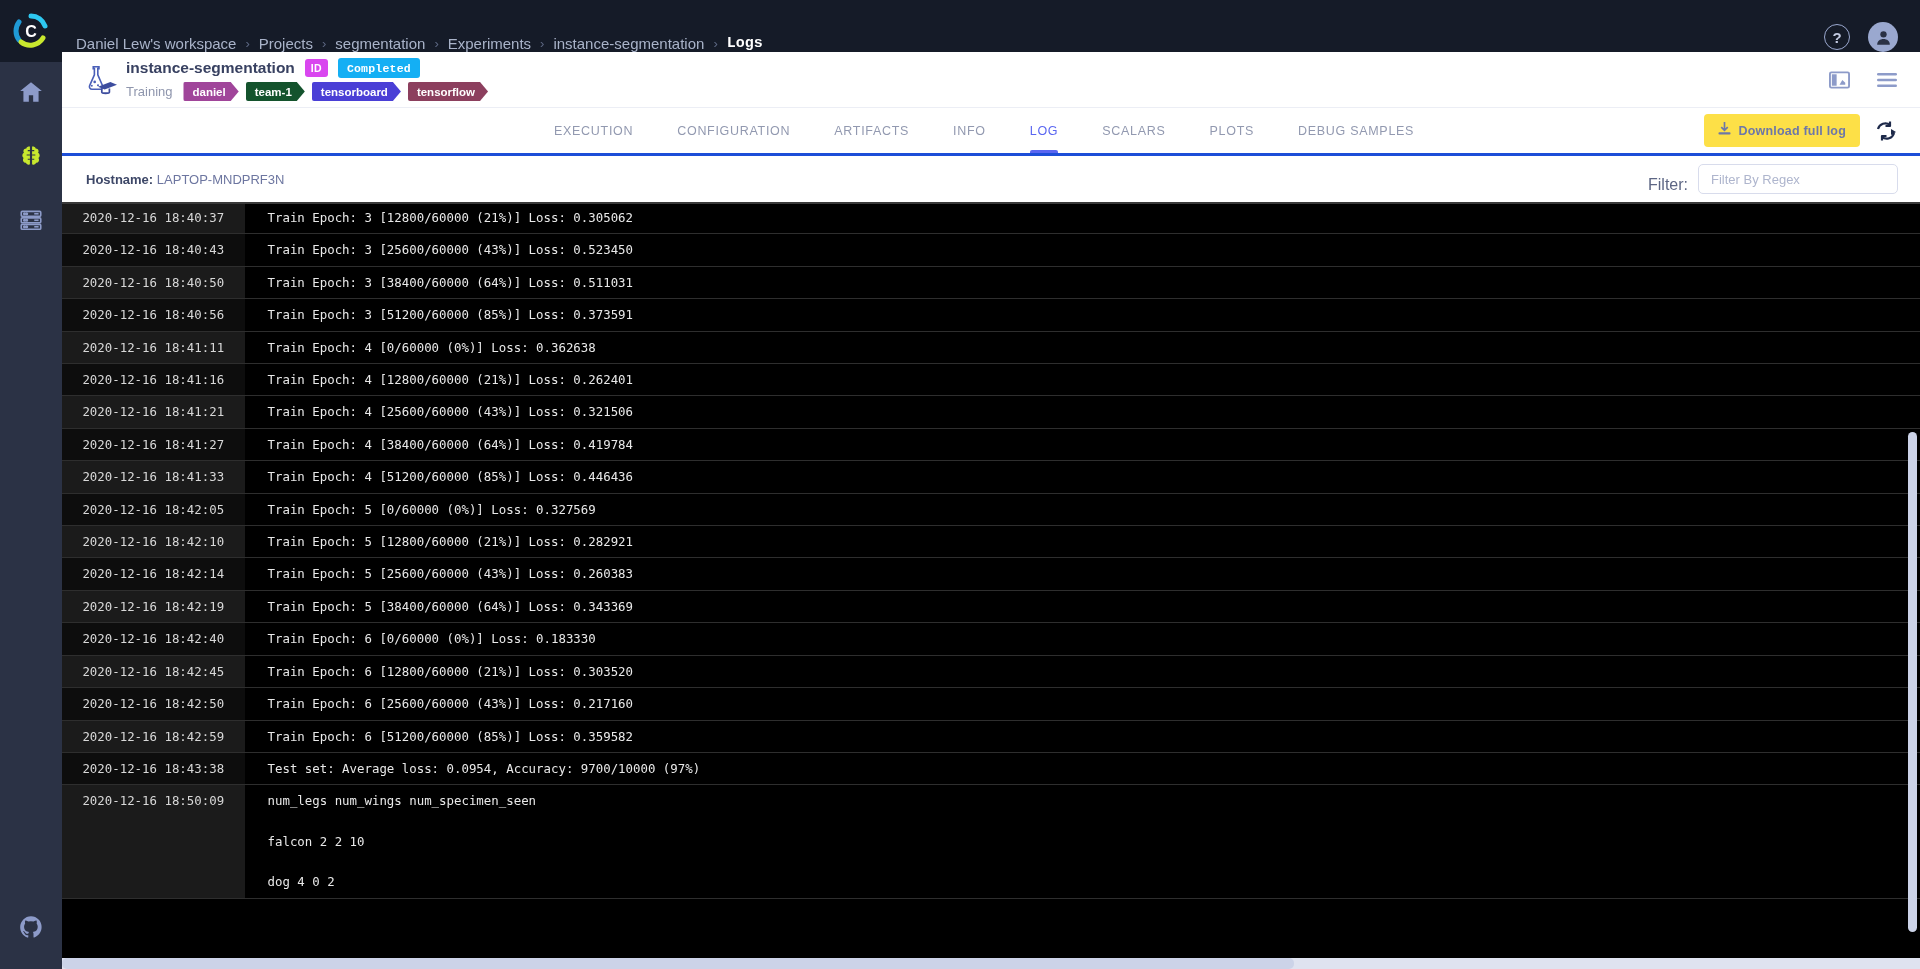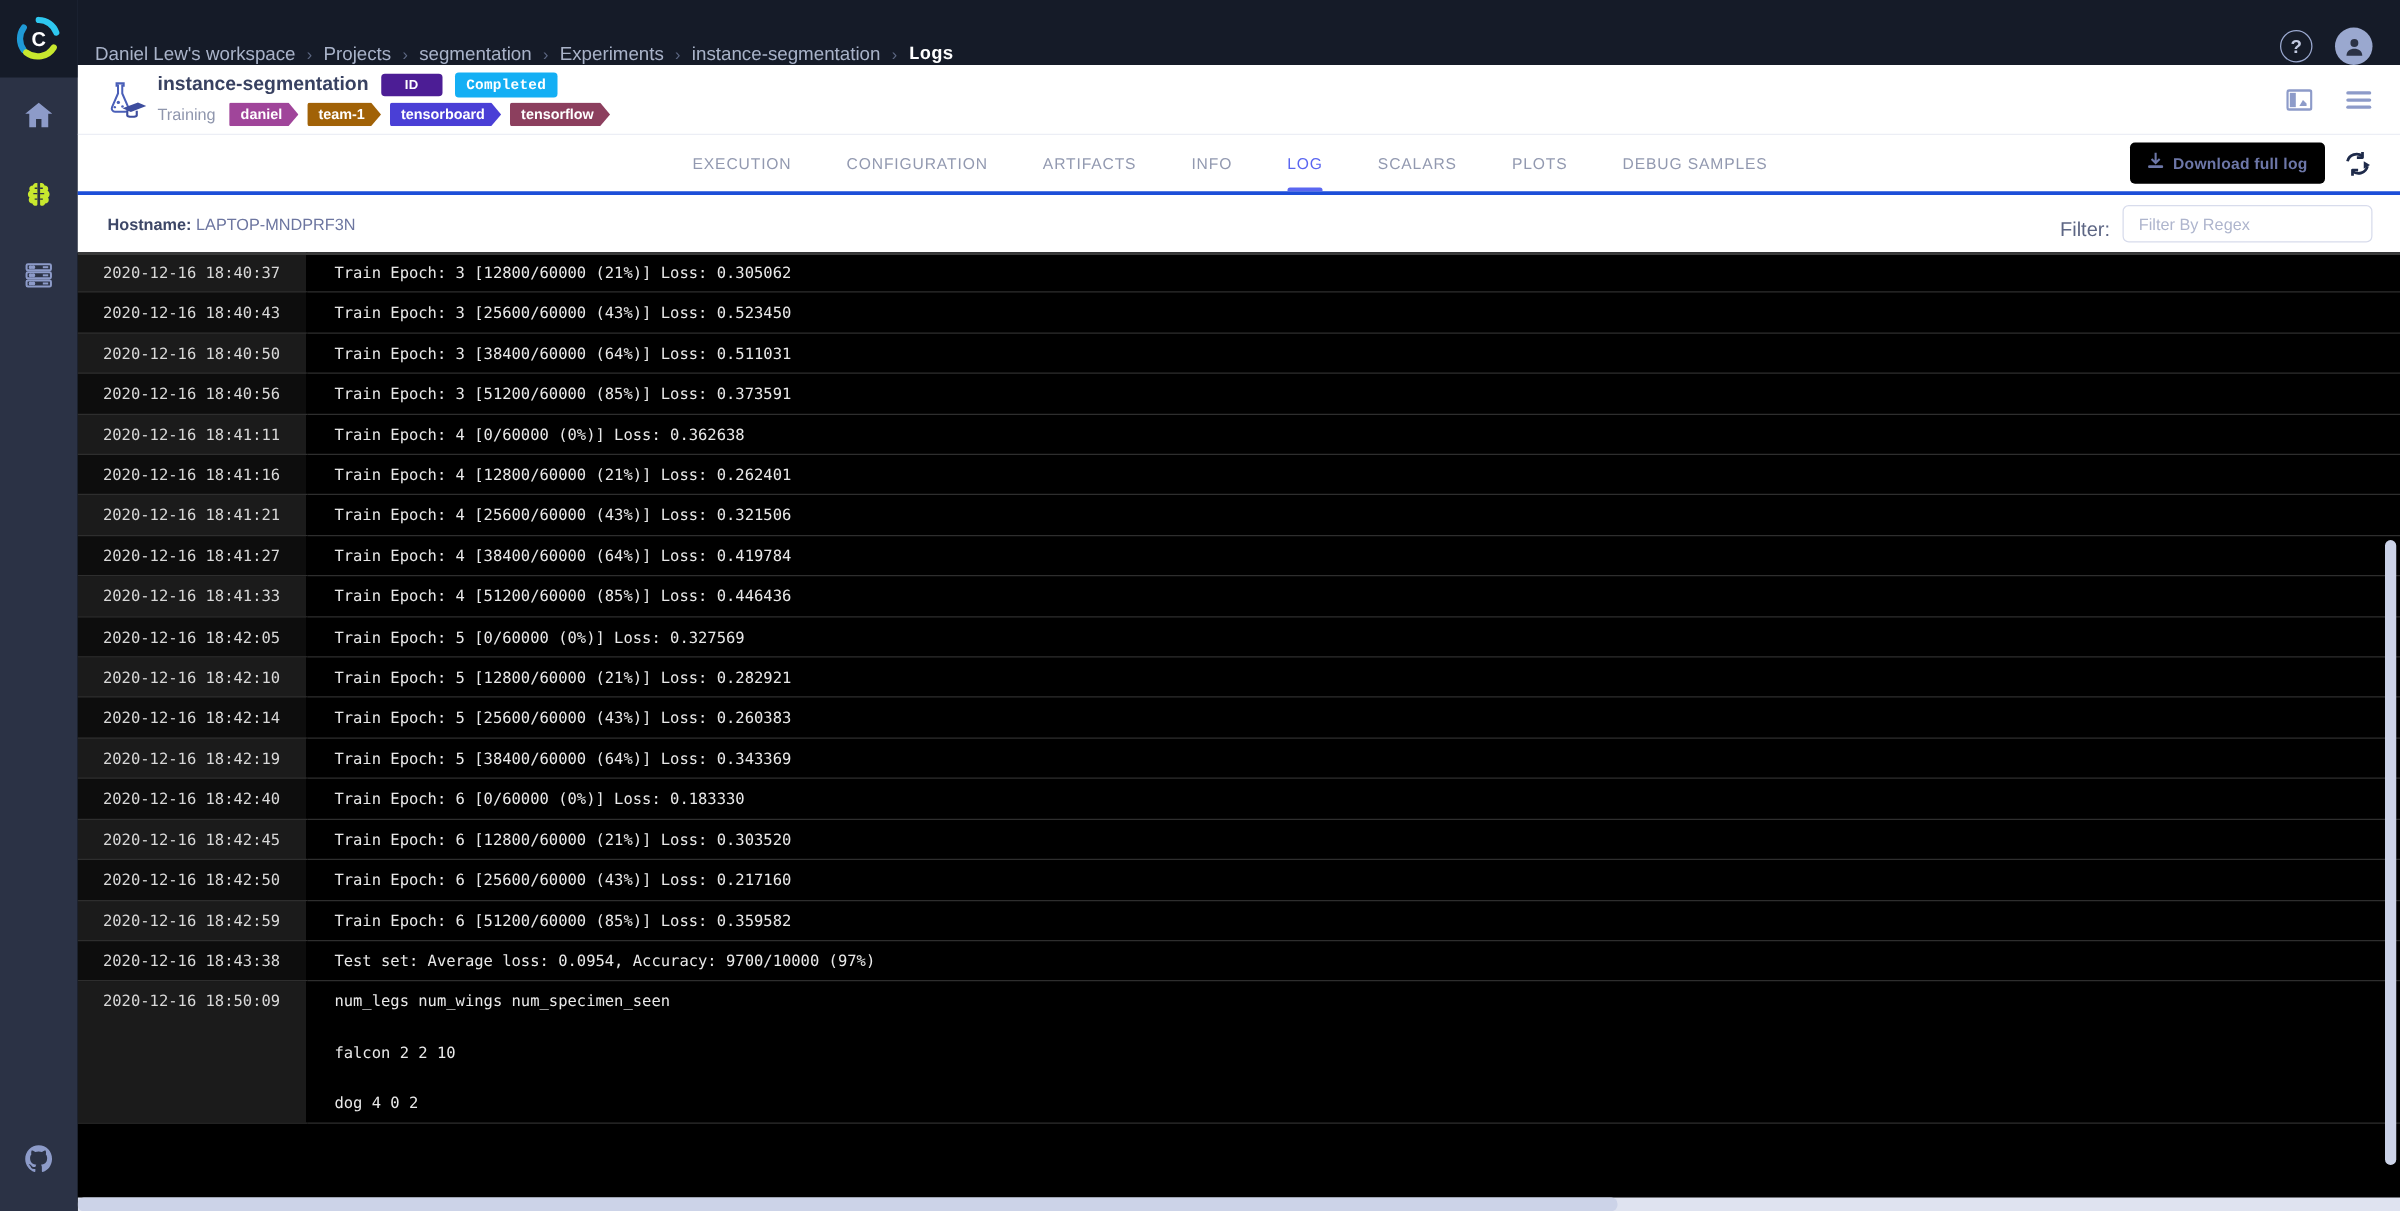--- a/index.html
+++ b/index.html
@@ -55,22 +55,22 @@
   .exp-header {
     background: #ffffff; flex: 0 0 56px; height: 56px;
     display: flex; align-items: center; padding: 0 22px 0 14px;
     border-bottom: 1px solid #eceef5;
   }
   .exp-icon { width: 44px; display: flex; align-items: center; justify-content: center; }
   .exp-meta { display: flex; flex-direction: column; gap: 4px; padding-left: 6px; }
   .exp-line1 { display: flex; align-items: center; gap: 10px; }
   .exp-title { font-size: 15.5px; font-weight: bold; color: #384161; }
   .id-badge {
-    background: #4c1d95; color: #fff; font-size: 10.5px; font-weight: bold;
-    border-radius: 3px; padding: 3px 19px; cursor: pointer; letter-spacing: .3px;
+    background: #d946ef; color: #fff; font-size: 10.5px; font-weight: bold;
+    border-radius: 3px; padding: 3px 6px; cursor: pointer; letter-spacing: .3px;
   }
   .status-badge {
     background: #14aff4; color: #fff; font-size: 11.5px; font-weight: bold;
     border-radius: 3px; padding: 3.5px 9px; letter-spacing: .2px; font-family: Liberation Mono, monospace;
   }
   .exp-line2 { display: flex; align-items: center; gap: 7px; }
   .exp-type { font-size: 13px; color: #8f96ad; padding-right: 4px; }
   .tag {
     color: #fff; font-size: 11.5px; font-weight: bold; height: 19px;
     display: inline-flex; align-items: center; padding: 0 13px 0 9px;
@@ -91,21 +91,21 @@
     letter-spacing: .7px; color: #9299b0; cursor: pointer; position: relative;
     white-space: nowrap;
   }
   .tab.active { color: #5a66f1; }
   .tab.active::after {
     content: ""; position: absolute; left: 22px; right: 22px; bottom: 0;
     height: 3px; background: #5a66f1; border-radius: 2px 2px 0 0;
   }
   .tabbar-right { margin-left: auto; display: flex; align-items: center; gap: 14px; padding-right: 22px; }
   .dl-btn {
-    background: #000000; color: #6d77a8; font-size: 12.5px; font-weight: bold;
+    background: #fde047; color: #6d77a8; font-size: 12.5px; font-weight: bold;
     border-radius: 4px; padding: 8px 14px; display: flex; align-items: center;
     gap: 7px; cursor: pointer; border: none; letter-spacing: .2px;
   }
 
   
   .filterbar {
     background: #ffffff; flex: 0 0 46px; height: 46px;
     display: flex; align-items: center; padding: 0 22px 0 24px;
   }
   .hostname { font-size: 13px; color: #6d76a0; }
@@ -256,21 +256,21 @@
       <div class="exp-meta">
         <div class="exp-line1">
           <span class="exp-title">instance-segmentation</span>
           <span class="id-badge">ID</span>
           <span class="status-badge">Completed</span>
         </div>
         <div class="exp-line2">
           <span class="exp-type">Training</span>
           <span id="tags" style="display:flex;gap:7px;">
               <span class="tag" style="background: rgb(160, 69, 154);">daniel</span>
-              <span class="tag" style="background: #a16207;">team-1</span>
+              <span class="tag" style="background: #14532d;">team-1</span>
               <span class="tag" style="background: rgb(74, 63, 214);">tensorboard</span>
               <span class="tag" style="background: rgb(140, 63, 94);">tensorflow</span>
             </span>
         </div>
       </div>
       <div class="hdr-right">
         <div class="ic-btn">
           <svg width="21" height="18" viewBox="0 0 22 18">
             <rect x="1" y="1" width="20" height="16" rx="1.5" fill="none" stroke="#8d9bc9" stroke-width="2"></rect>
             <rect x="3" y="3" width="5" height="12" fill="#8d9bc9"></rect>

